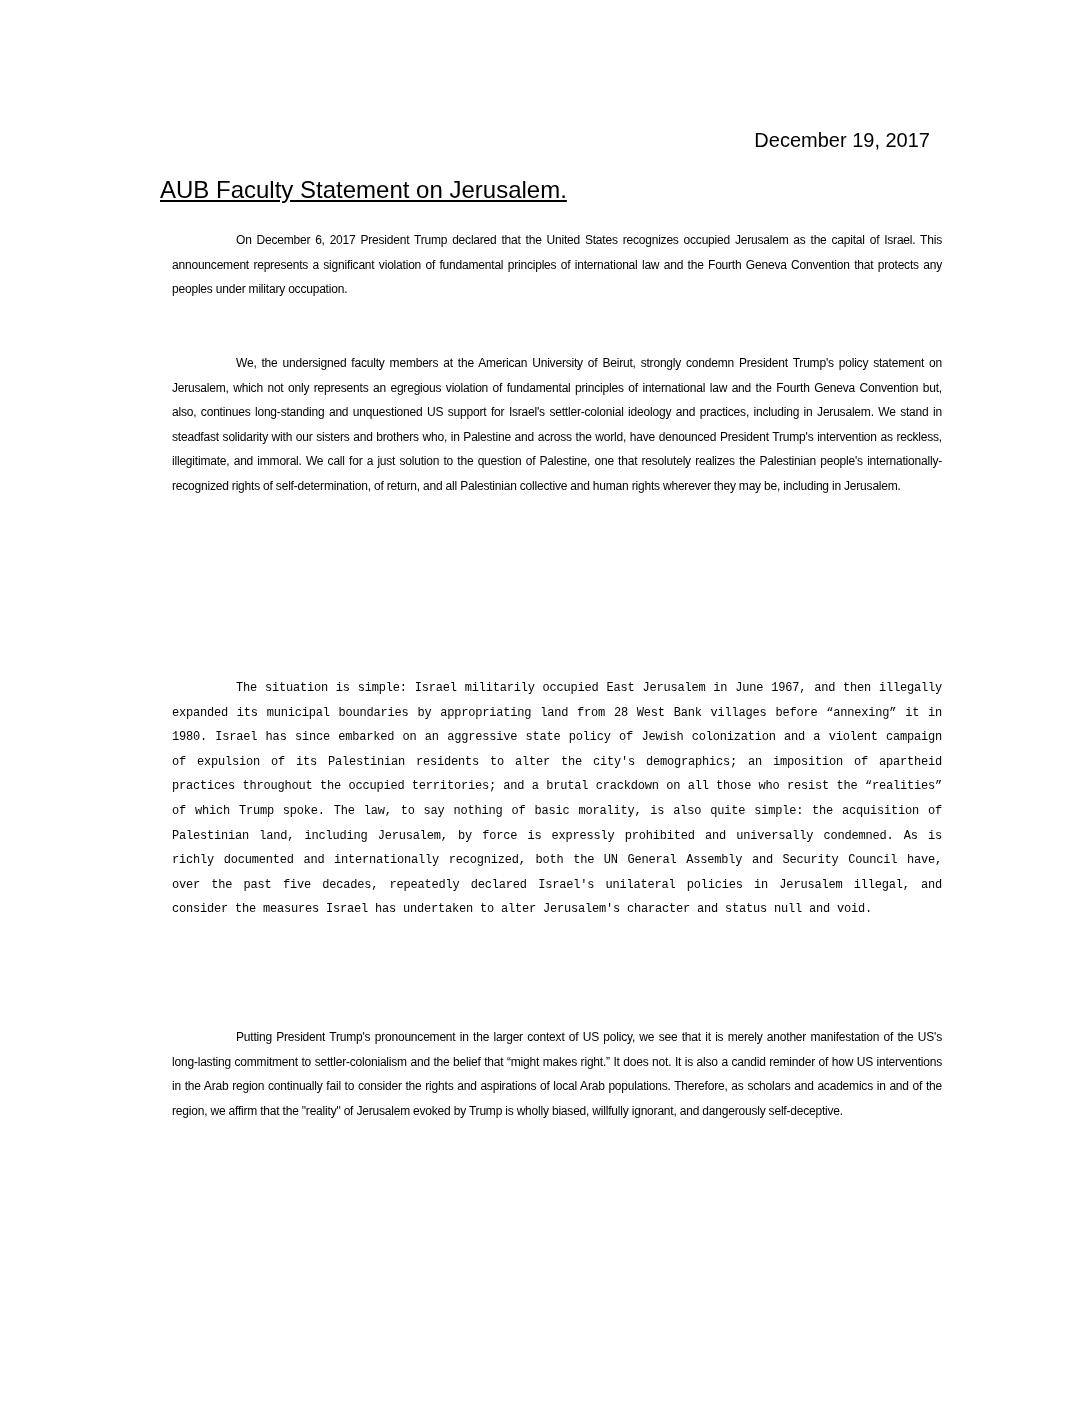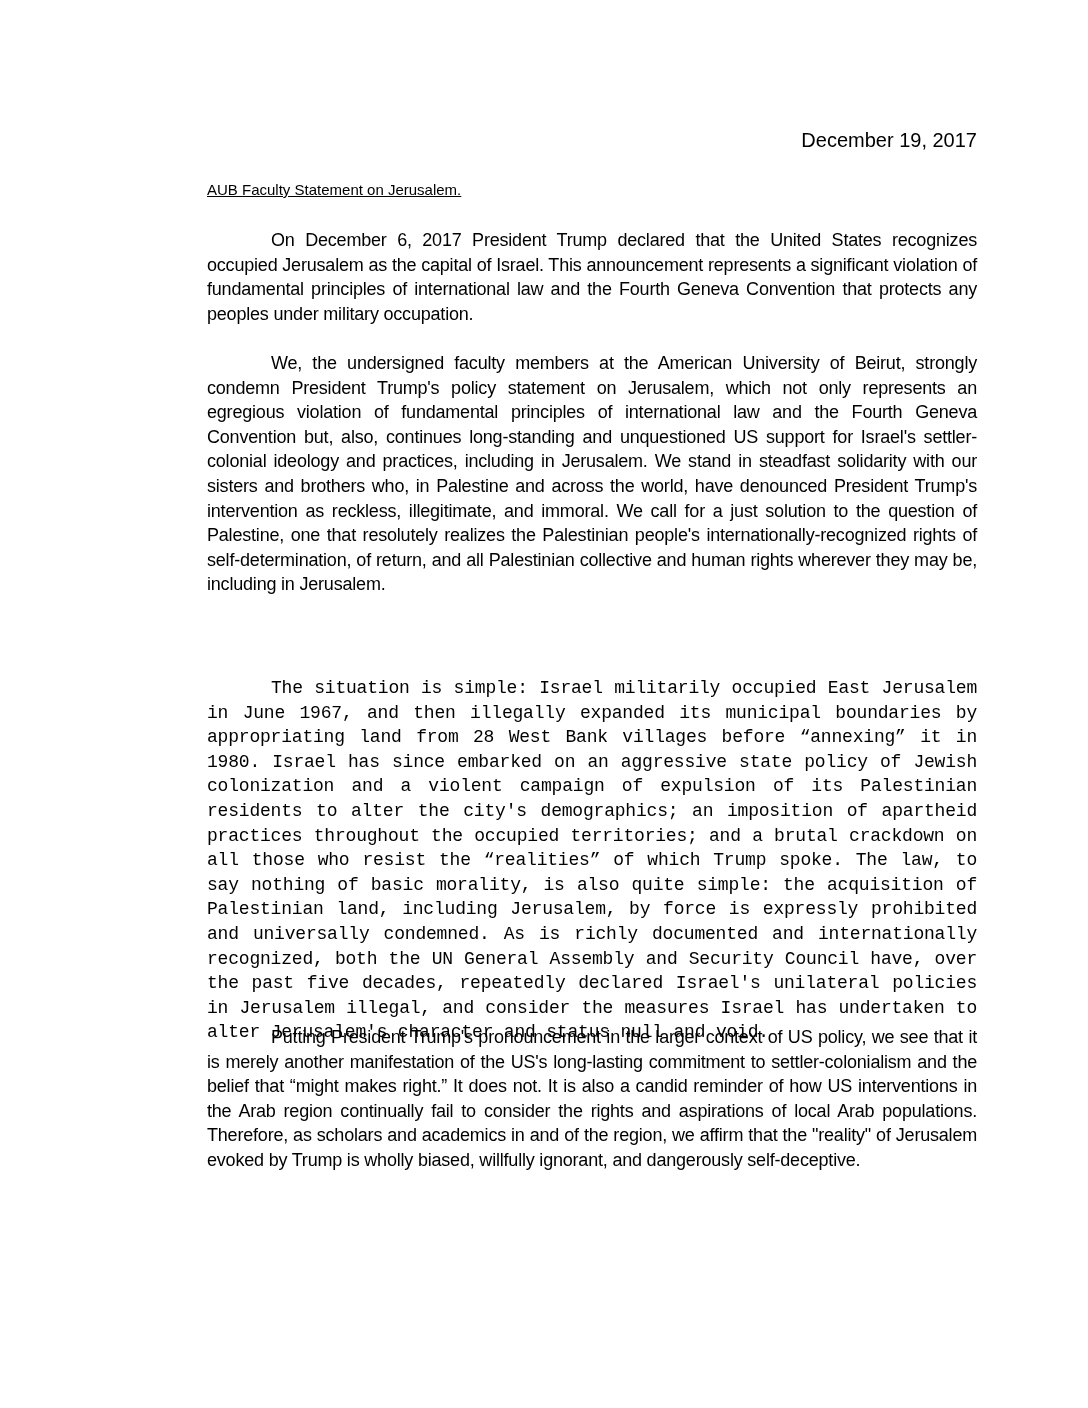--- a/index.html
+++ b/index.html
@@ -14,45 +14,44 @@
       overflow: hidden;
       font-family: "Liberation Sans", sans-serif;
       color: #000000;
     }
     .page {
       position: absolute;
       left: 160px;
       top: 0;
       width: 770px;
       height: 1056px;
-      margin-left: 47px;
     }
     .date {
       position: absolute;
       top: 128px;
       right: 0;
       font-size: 20px;
       line-height: 24px;
       white-space: nowrap;
     }
     .title {
       position: absolute;
       top: 178px;
       left: 0;
-      font-size: 15px;
+      font-size: 24px;
       line-height: 24px;
       text-decoration: underline;
       white-space: nowrap;
     }
     .para {
       position: absolute;
-      left: 0;
+      left: 12px;
       width: 770px;
       margin: 0;
-      font-size: 18px;
+      font-size: 12px;
       line-height: 24.6px;
       text-align: justify;
       text-indent: 64px;
       letter-spacing: -0.2px;
     }
     #p1 { top: 228px; }
     #p2 { top: 351px; }
     #p3 { top: 676px; font-family: Liberation Mono, monospace; }
     #p4 { top: 1025px; }
   </style>

